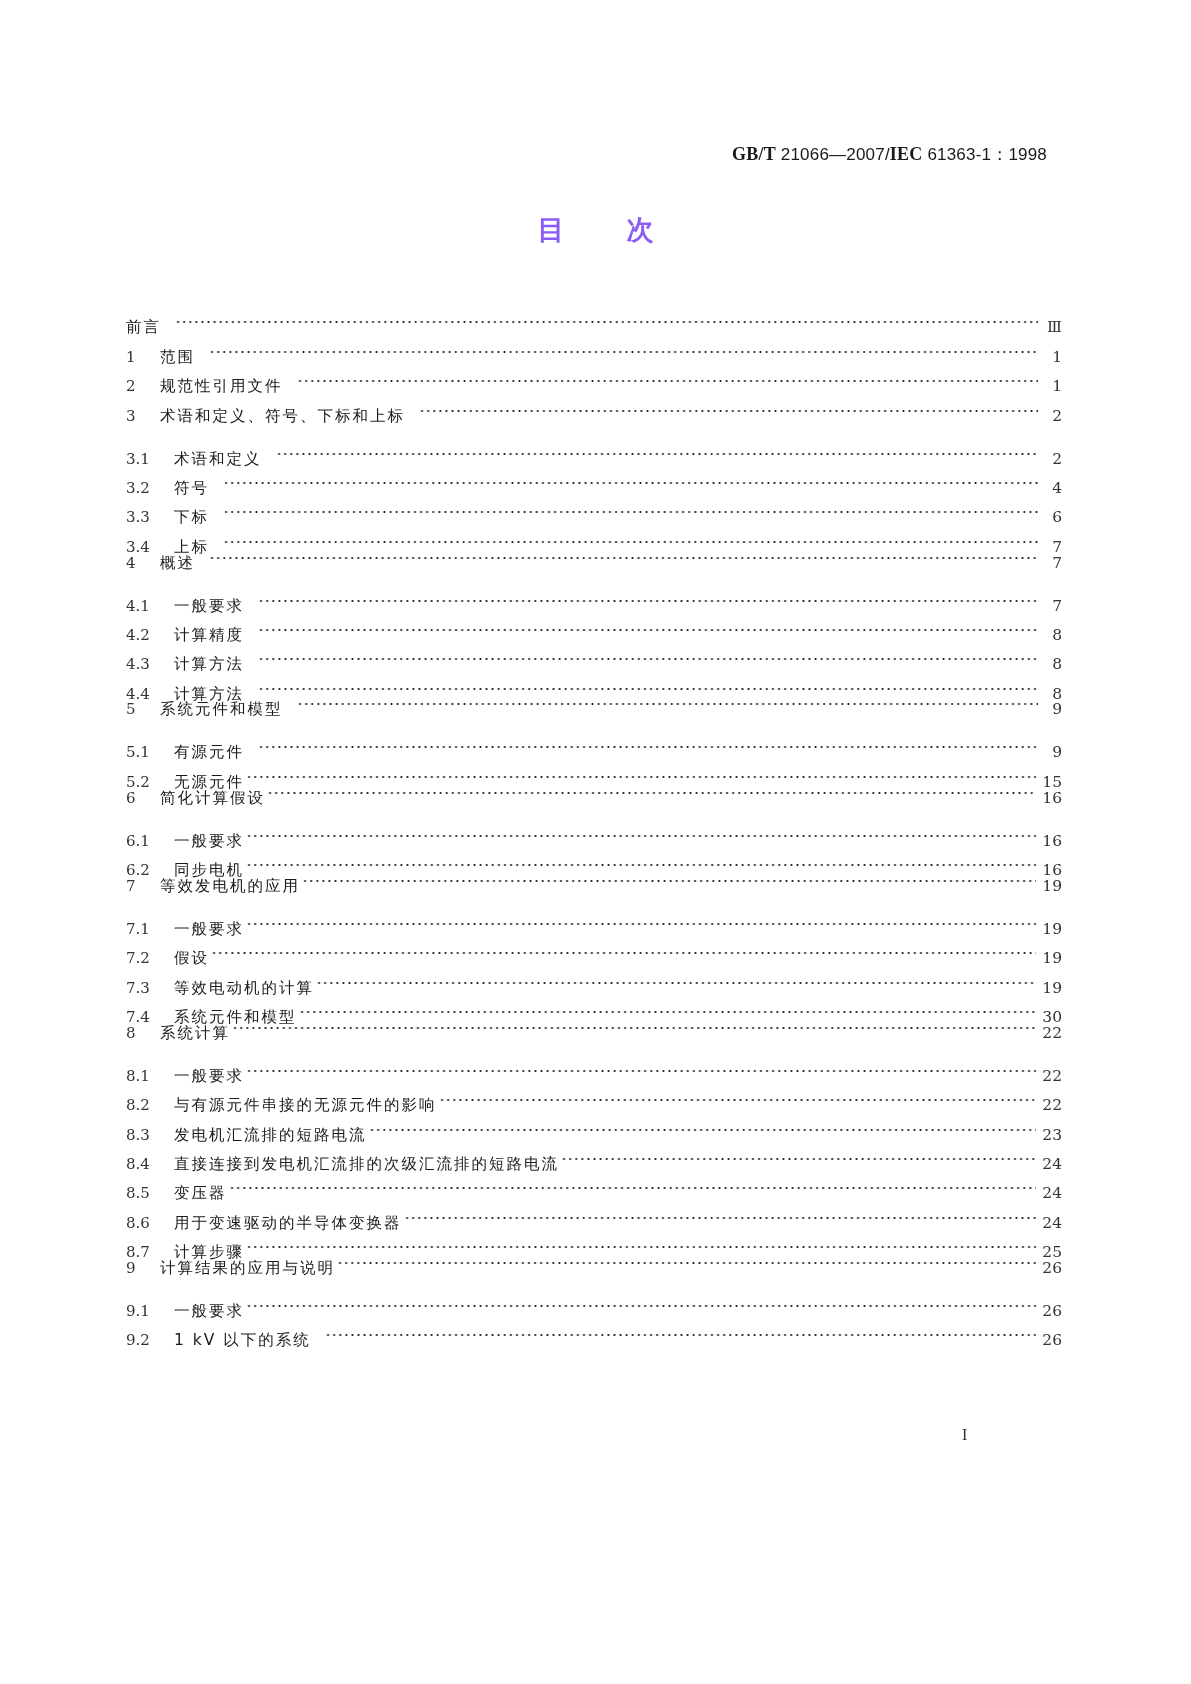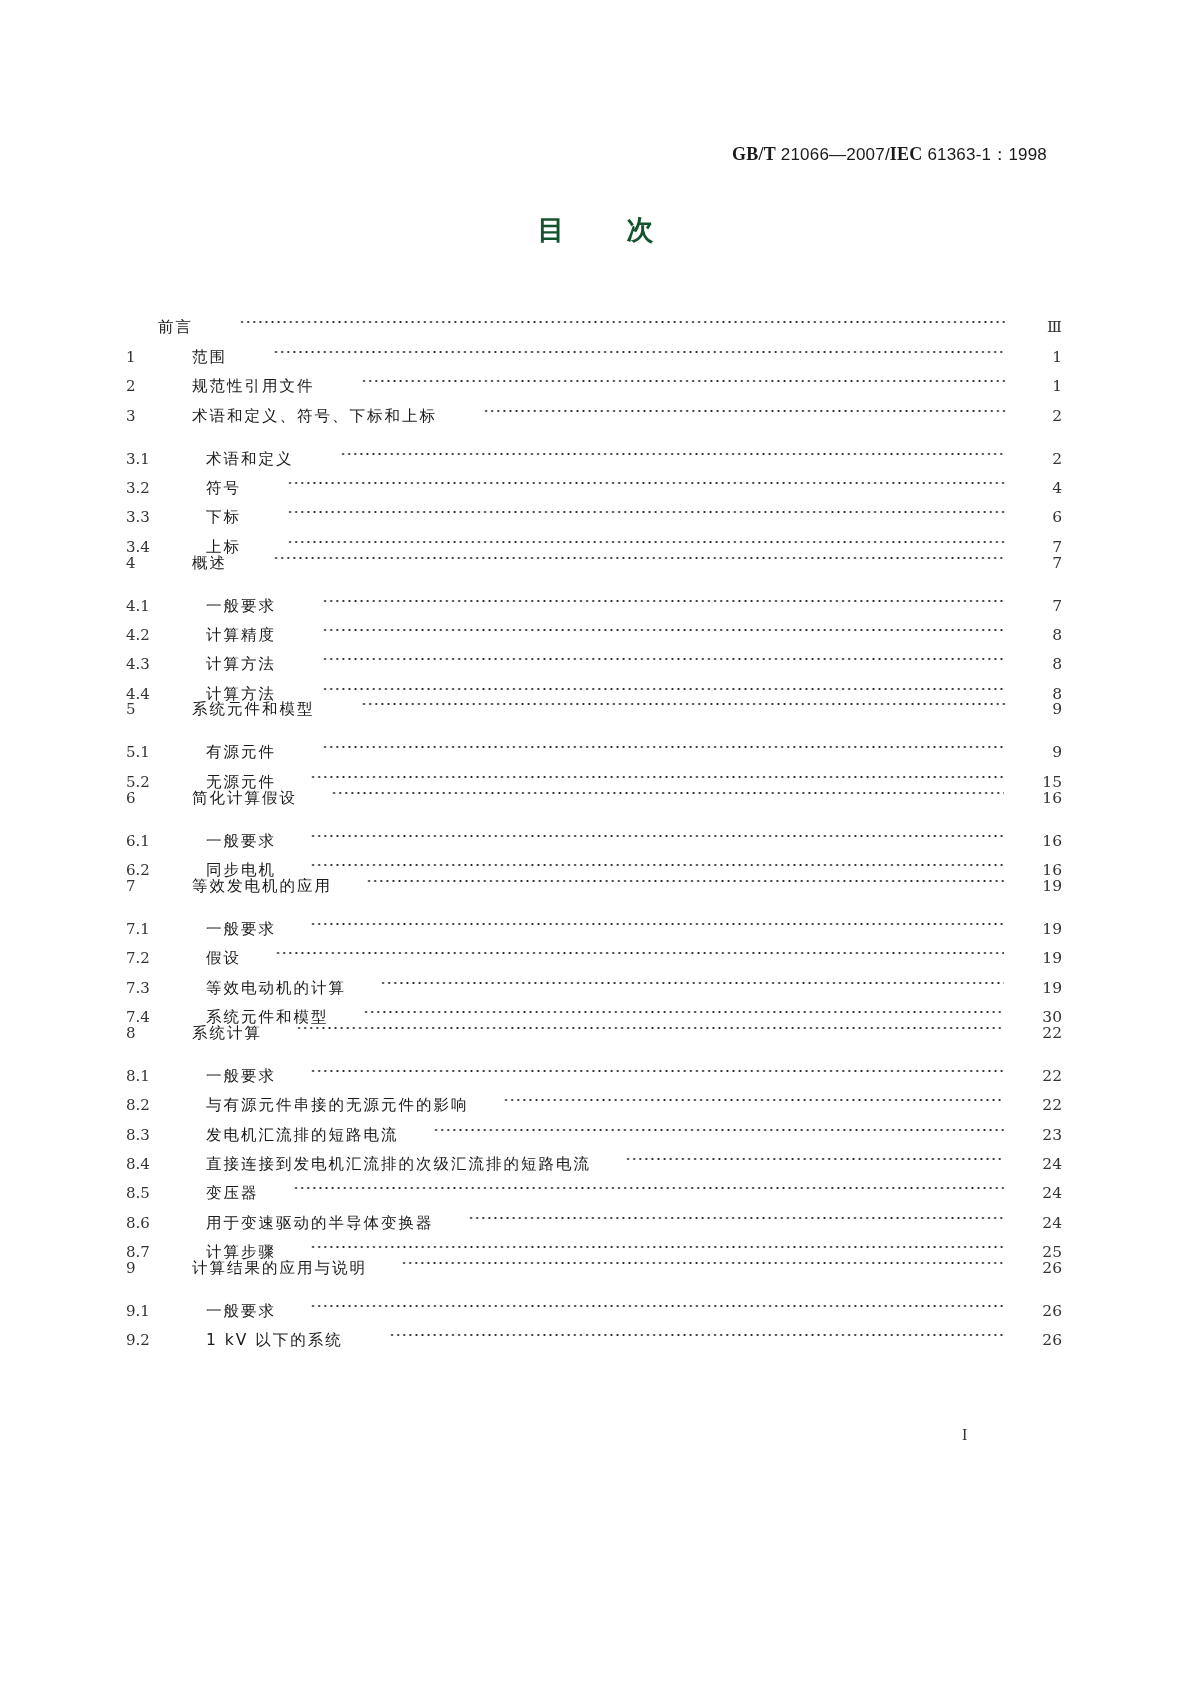--- a/index.html
+++ b/index.html
@@ -11,30 +11,30 @@
   .std-header {
     position: absolute; top: 116px; right: 144px;
     font-size: 17px; letter-spacing: 0.2px; white-space: nowrap;
     font-family: "Liberation Sans", "DejaVu Sans", sans-serif;
     margin-top: 27px;
   }
   .std-header .b { font-family: "Liberation Serif", "DejaVu Serif", serif; font-weight: bold; font-size: 18px; }
   .toc-title {
     position: absolute; top: 212px; left: 0; width: 1191px; text-align: center;
     font-family: "DejaVu Sans", "Liberation Sans", sans-serif; font-weight: bold;
-    font-size: 27px; color: #14532d;
+    font-size: 27px; color: #8b5cf6;
   }
   .toc-title span { display: inline-block; }
   .toc-title .gap { width: 62px; }
   .toc {
     position: absolute; top: 303px; left: 126px; width: 936px;
   }
   .toc-row {
     display: flex; align-items: baseline; height: 29.4px; line-height: 29.4px;
-    font-size: 16px; white-space: nowrap; gap: 32px;
+    font-size: 16px; white-space: nowrap;
   }
   .toc-num {
     flex: 0 0 auto; color: #333;
     font-family: "DejaVu Serif", "Liberation Serif", serif; font-size: 15px;
   }
   .toc-row.l1 .toc-num { width: 34px; }
   .toc-row.l2 .toc-num { width: 48px; margin-top: 24px; }
   .toc-row.l0 .toc-num { width: 0; }
   .toc-label { flex: 0 0 auto; letter-spacing: 2px; font-family: "DejaVu Sans", "Liberation Sans", sans-serif; font-size: 15.5px; }
   .toc-label.spaced { margin-right: 12px; }

